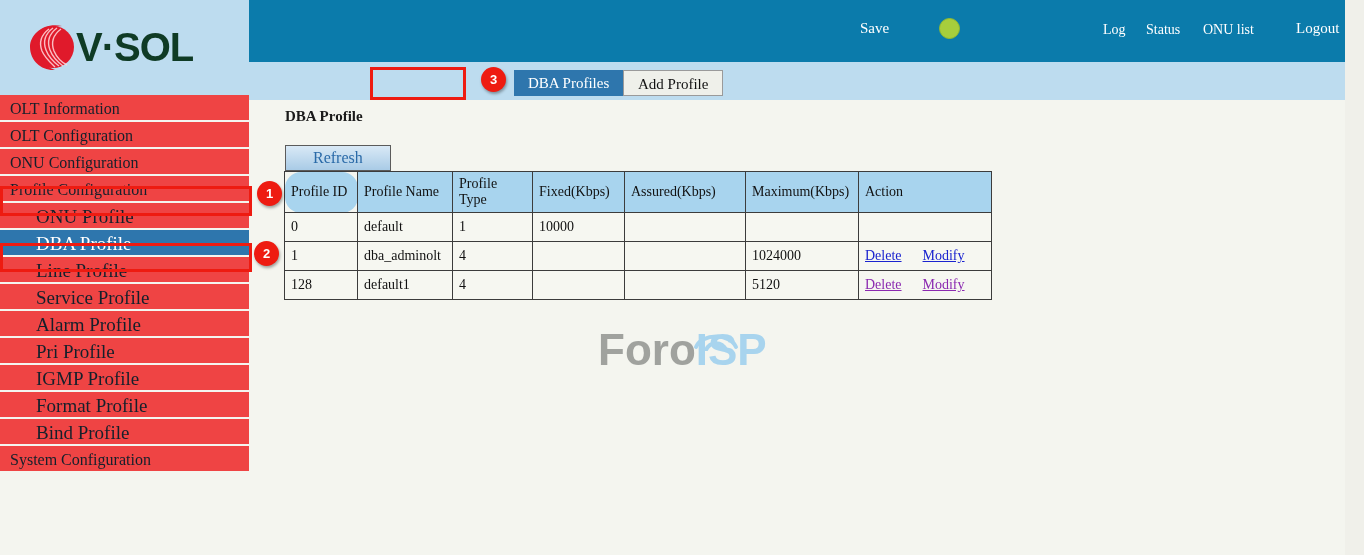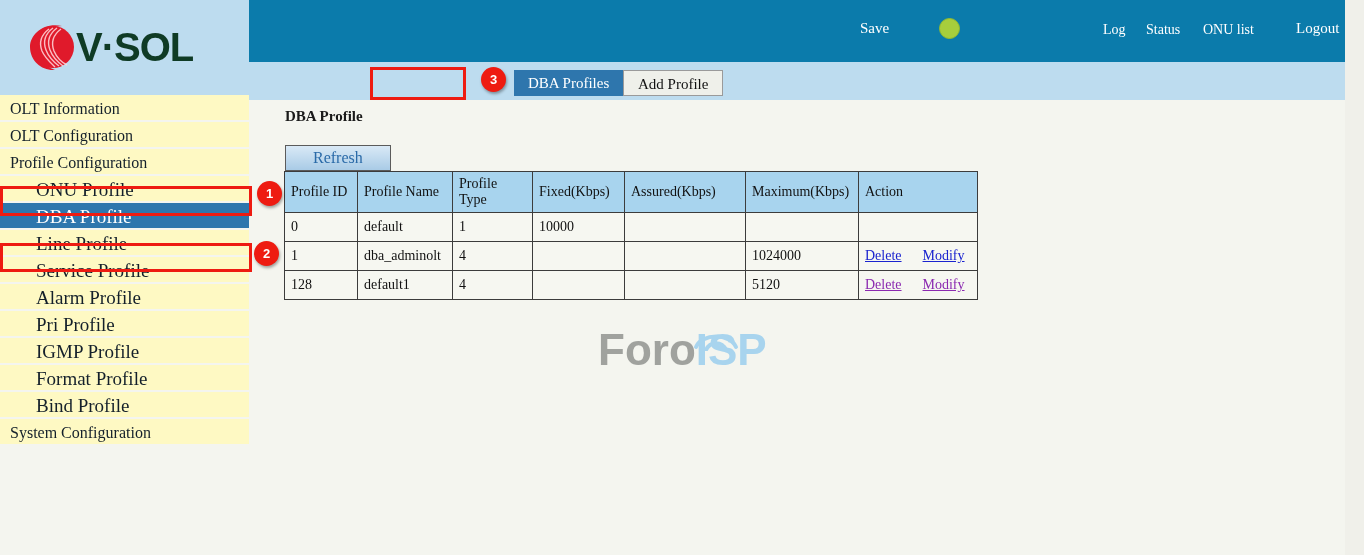--- a/index.html
+++ b/index.html
@@ -123,27 +123,27 @@
   .dba-table th, .dba-table td {
     border: 1px solid #3c3c3c;
     padding: 4px 6px;
     text-align: left;
     font-weight: normal;
     height: 29px;
     vertical-align: middle;
   }
   .dba-table thead th { background: #a8d4ee; }
   .dba-table tbody td { background: #f6f7f1; }
-  .col-id   { width: 73px; }
+  .col-id   { width: 73px; border-radius: 16px; }
   .col-name { width: 95px; }
   .col-type { width: 80px; margin-top: 40px; }
   .col-fix  { width: 92px; }
   .col-ass  { width: 121px; }
   .col-max  { width: 113px; }
-  .col-act  { width: 119px; }
+  .col-act  { width: 133px; }
   .act-link {
     color: #1a23cf; text-decoration: underline; cursor: pointer;
   }
   .act-link.visited { color: #8b2ab0; }
   .act-sep { display: inline-block; width: 14px; }
 
   
   .watermark {
     position: absolute; left: 349px; top: 228px;
     pointer-events: none;
@@ -162,21 +162,21 @@
   }
 
   
   .sidebar {
     position: absolute; left: 0; top: 95px;
     width: 249px;
   }
   .side-item {
     height: 27px;
     line-height: 27px;
-    background: #fef9c3;
+    background: #ef4444;
     color: #14202b;
     font-size: 16px;
     border-bottom: 2px solid #f4f5ef;
     padding-left: 10px;
     white-space: nowrap;
     cursor: pointer;
   }
   .side-item.sub {
     font-size: 19px;
     padding-left: 36px;
@@ -300,20 +300,21 @@
       <path d="M16 25 C20 16 32 16 36 25" stroke="#a8d4ee" stroke-width="4" fill="none" stroke-linecap="round"></path>
     </svg>
     <div class="watermark">
       <span class="wm-foro">Foro</span><span class="wm-isp">ISP</span>
     </div>
   </div>
 
   <div class="sidebar">
     <div class="side-item">OLT Information</div>
     <div class="side-item">OLT Configuration</div>
+    <div class="side-item">ONU Configuration</div>
     <div class="side-item">Profile Configuration</div>
     <div class="side-item sub">ONU Profile</div>
     <div class="side-item sub active">DBA Profile</div>
     <div class="side-item sub">Line Profile</div>
     <div class="side-item sub">Service Profile</div>
     <div class="side-item sub">Alarm Profile</div>
     <div class="side-item sub">Pri Profile</div>
     <div class="side-item sub">IGMP Profile</div>
     <div class="side-item sub">Format Profile</div>
     <div class="side-item sub">Bind Profile</div>

